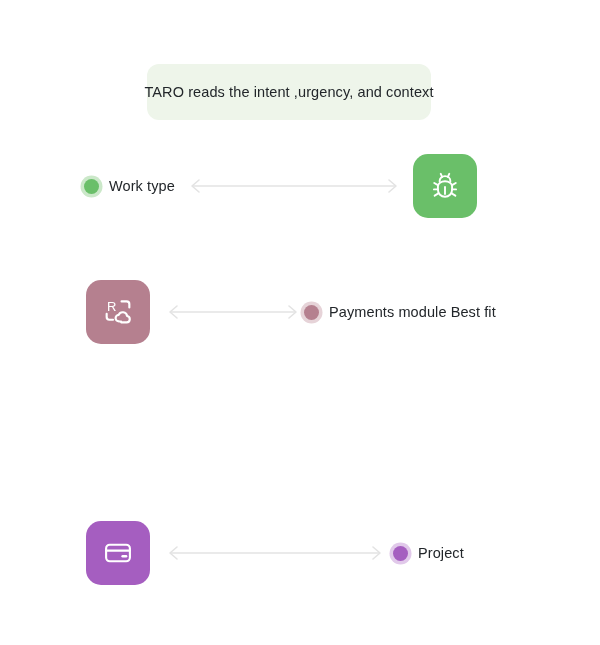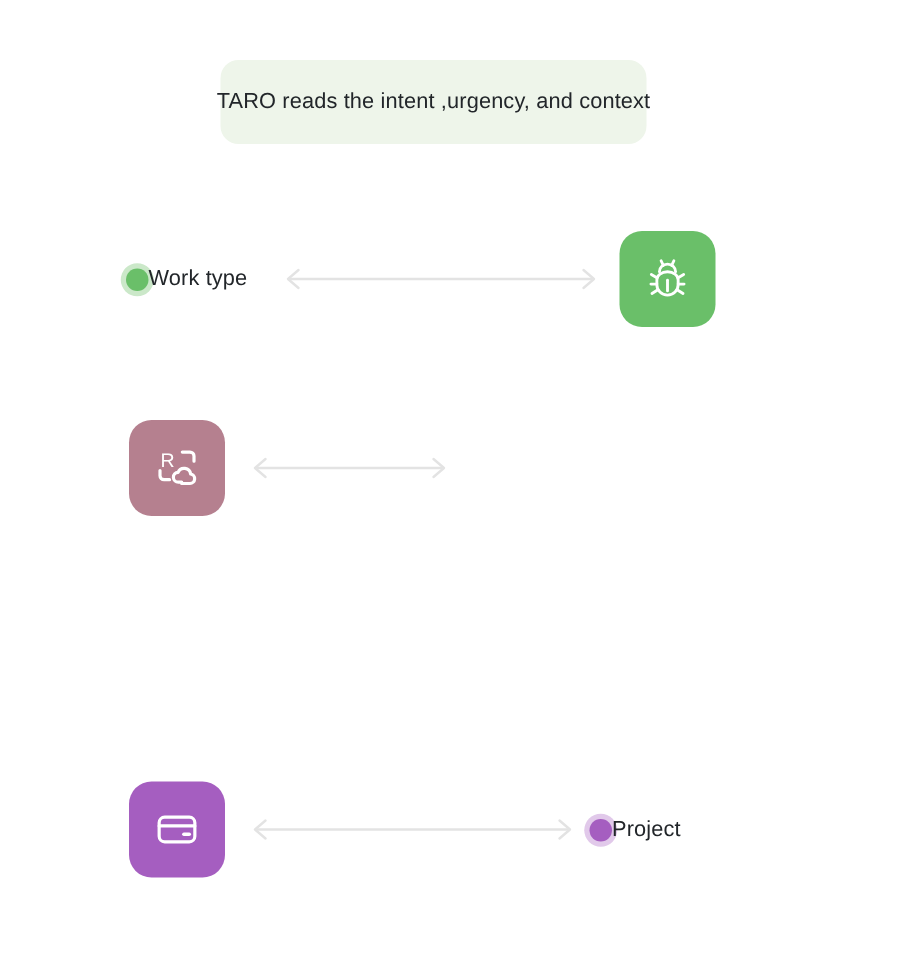--- a/index.html
+++ b/index.html
@@ -14,21 +14,21 @@
     position: relative;
     width: 600px;
     height: 645px;
     background: #ffffff;
   }
 
   
   .banner {
     position: absolute;
     left: 147px;
-    top: 40px;
+    top: 64px;
     width: 284px;
     height: 56px;
     background: #eef5ea;
     border-radius: 12px;
     display: flex;
     align-items: center;
     justify-content: center;
     padding: 0 18px;
   }
   .banner-text {
@@ -49,20 +49,21 @@
   }
   .row-1 { top: 150px; }
   .row-2 { top: 276px; }
   .row-3 { top: 406px; }
   .row-4 { top: 517px; }
 
   
   .label-group {
     display: flex;
     align-items: center;
+    gap: 10px;
     position: absolute;
   }
   .dot {
     width: 15px;
     height: 15px;
     border-radius: 50%;
     flex: 0 0 auto;
     display: block;
   }
   .label-text {
@@ -157,20 +158,24 @@
         <path d="M14.2 19.3h3.9a2.25 2.25 0 0 0 .32-4.47 3.1 3.1 0 0 0-5.92-.78 2.3 2.3 0 0 0 .2 4.6 2.3 2.3 0 0 0 .3.02h1.2z"></path>
       </svg>
     </div>
 
     <svg class="connector" viewBox="0 0 140 20" preserveAspectRatio="none">
       <line x1="8" y1="10" x2="132" y2="10" stroke="#e3e3e3" stroke-width="1.6"></line>
       <polyline points="14,4 7,10 14,16" fill="none" stroke="#e3e3e3" stroke-width="1.6" stroke-linecap="round" stroke-linejoin="round"></polyline>
       <polyline points="126,4 133,10 126,16" fill="none" stroke="#e3e3e3" stroke-width="1.6" stroke-linecap="round" stroke-linejoin="round"></polyline>
     </svg>
 
+    <div class="label-group">
+      <span class="dot" style="background:#B5808F; box-shadow:0 0 0 3.5px #e6d3d8;"></span>
+      <span class="label-text">Payments module Best fit</span>
+    </div>
   </div>
 
 
   <div class="row row-4">
 
     <div class="tile" style="background:#A55EC0;">
       <svg width="34" height="34" viewBox="0 0 24 24" fill="none" stroke="#ffffff" stroke-width="1.5" stroke-linecap="round" stroke-linejoin="round">
         <rect x="3.6" y="6.2" width="16.8" height="11.6" rx="2.6"></rect>
         <line x1="3.6" y1="10.3" x2="20.4" y2="10.3"></line>
         <rect x="14.4" y="13.4" width="4.2" height="1.7" rx="0.85" fill="#ffffff" stroke="none"></rect>

